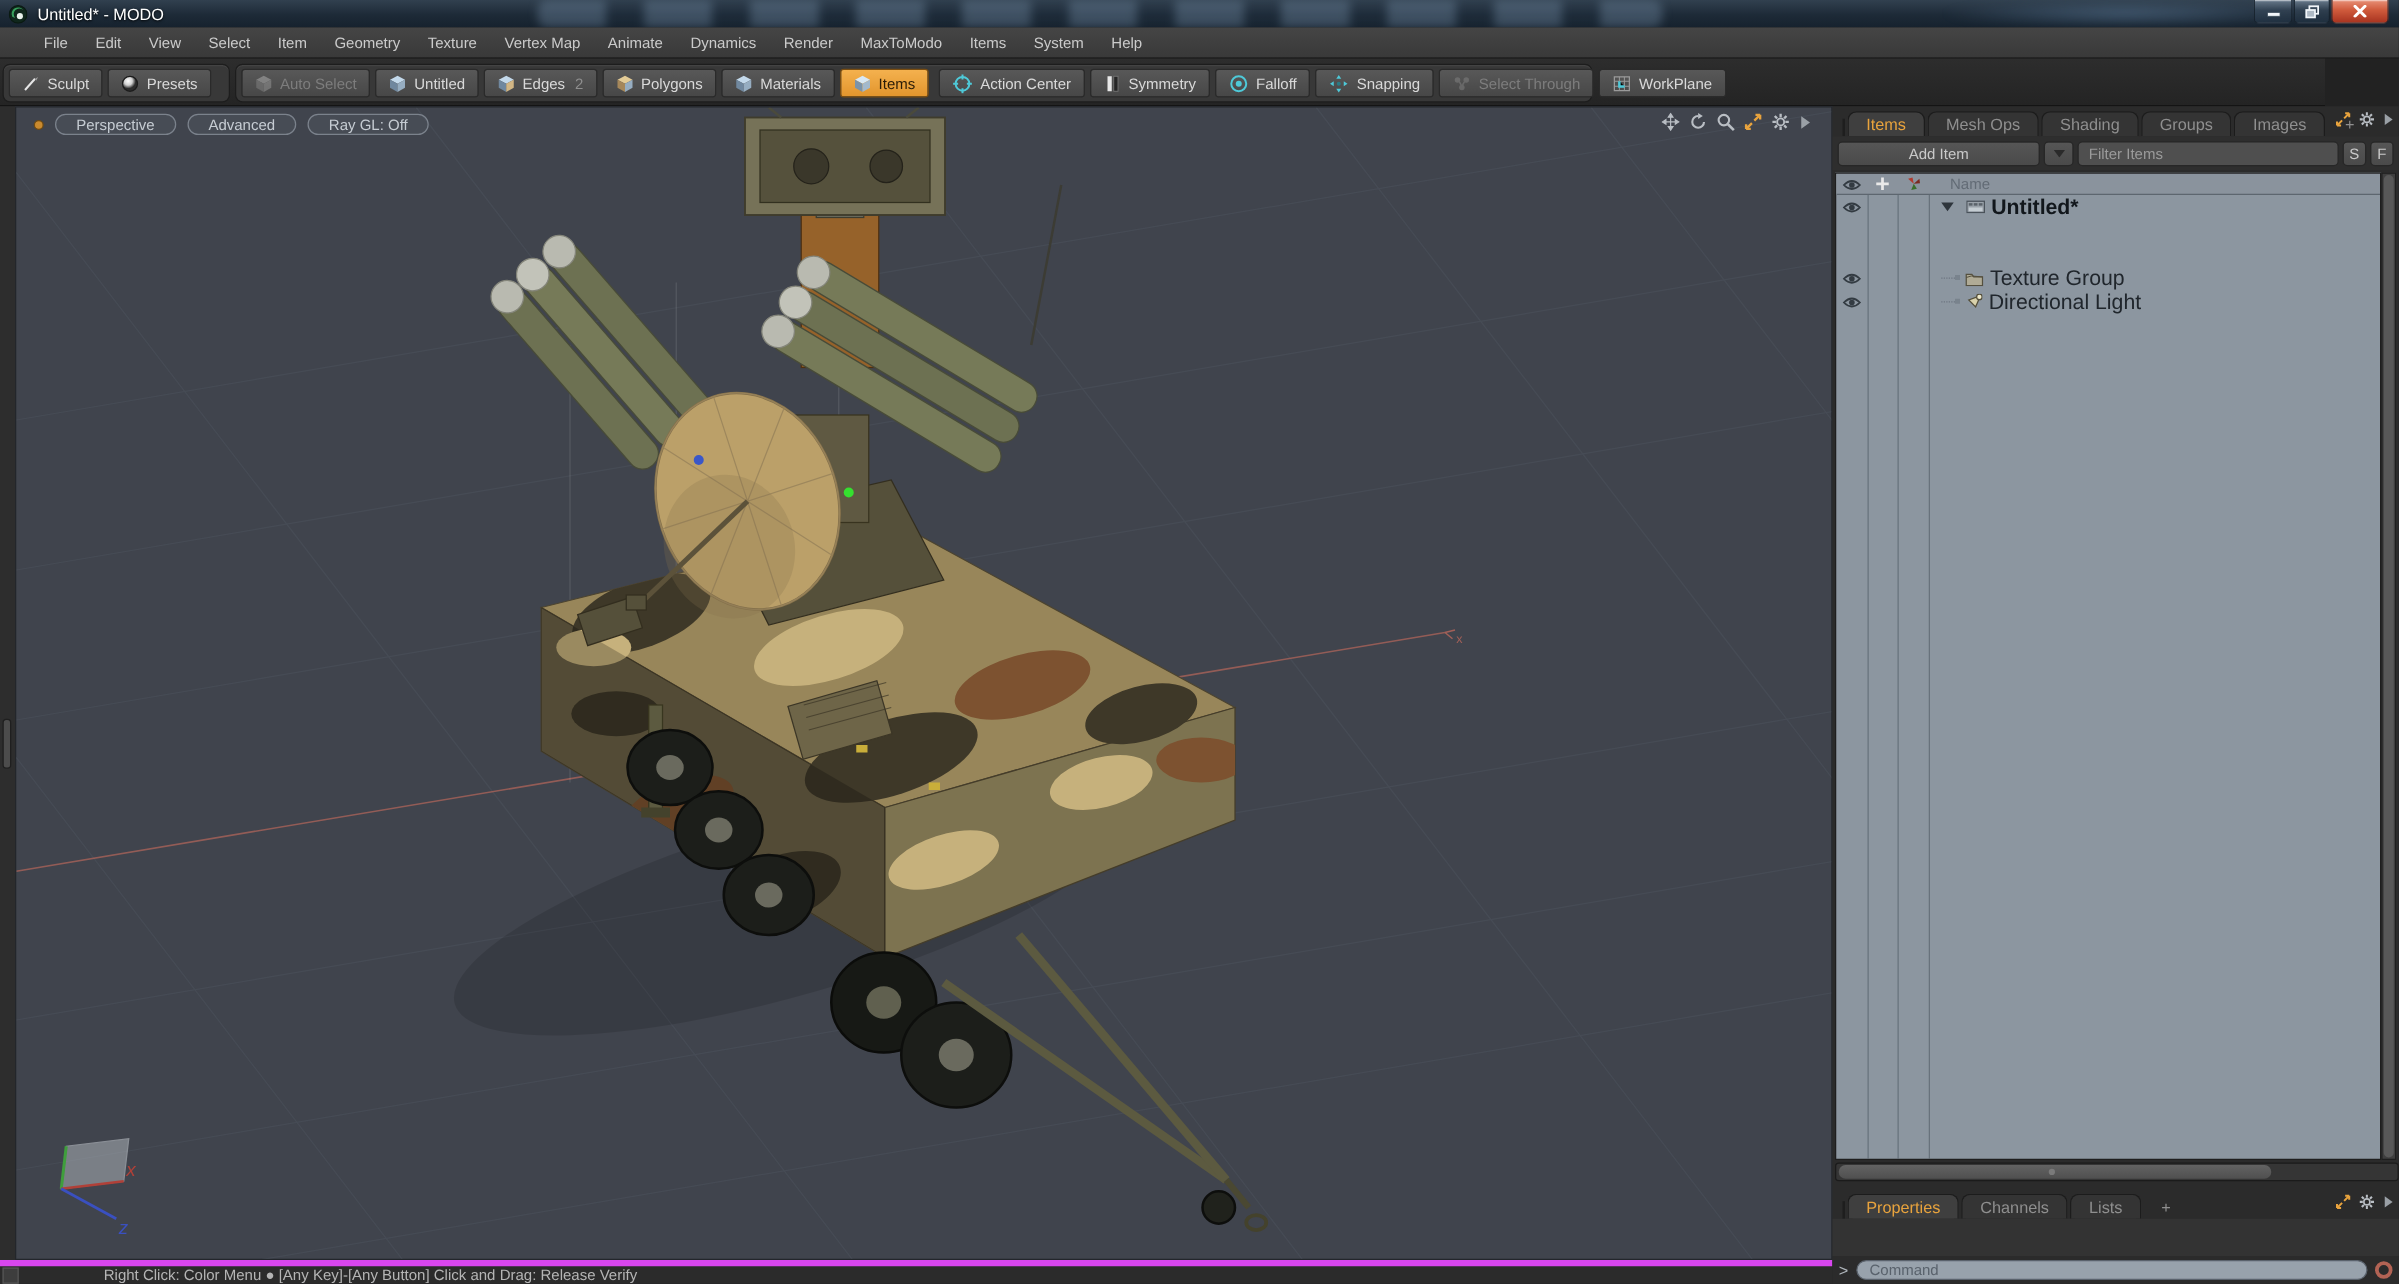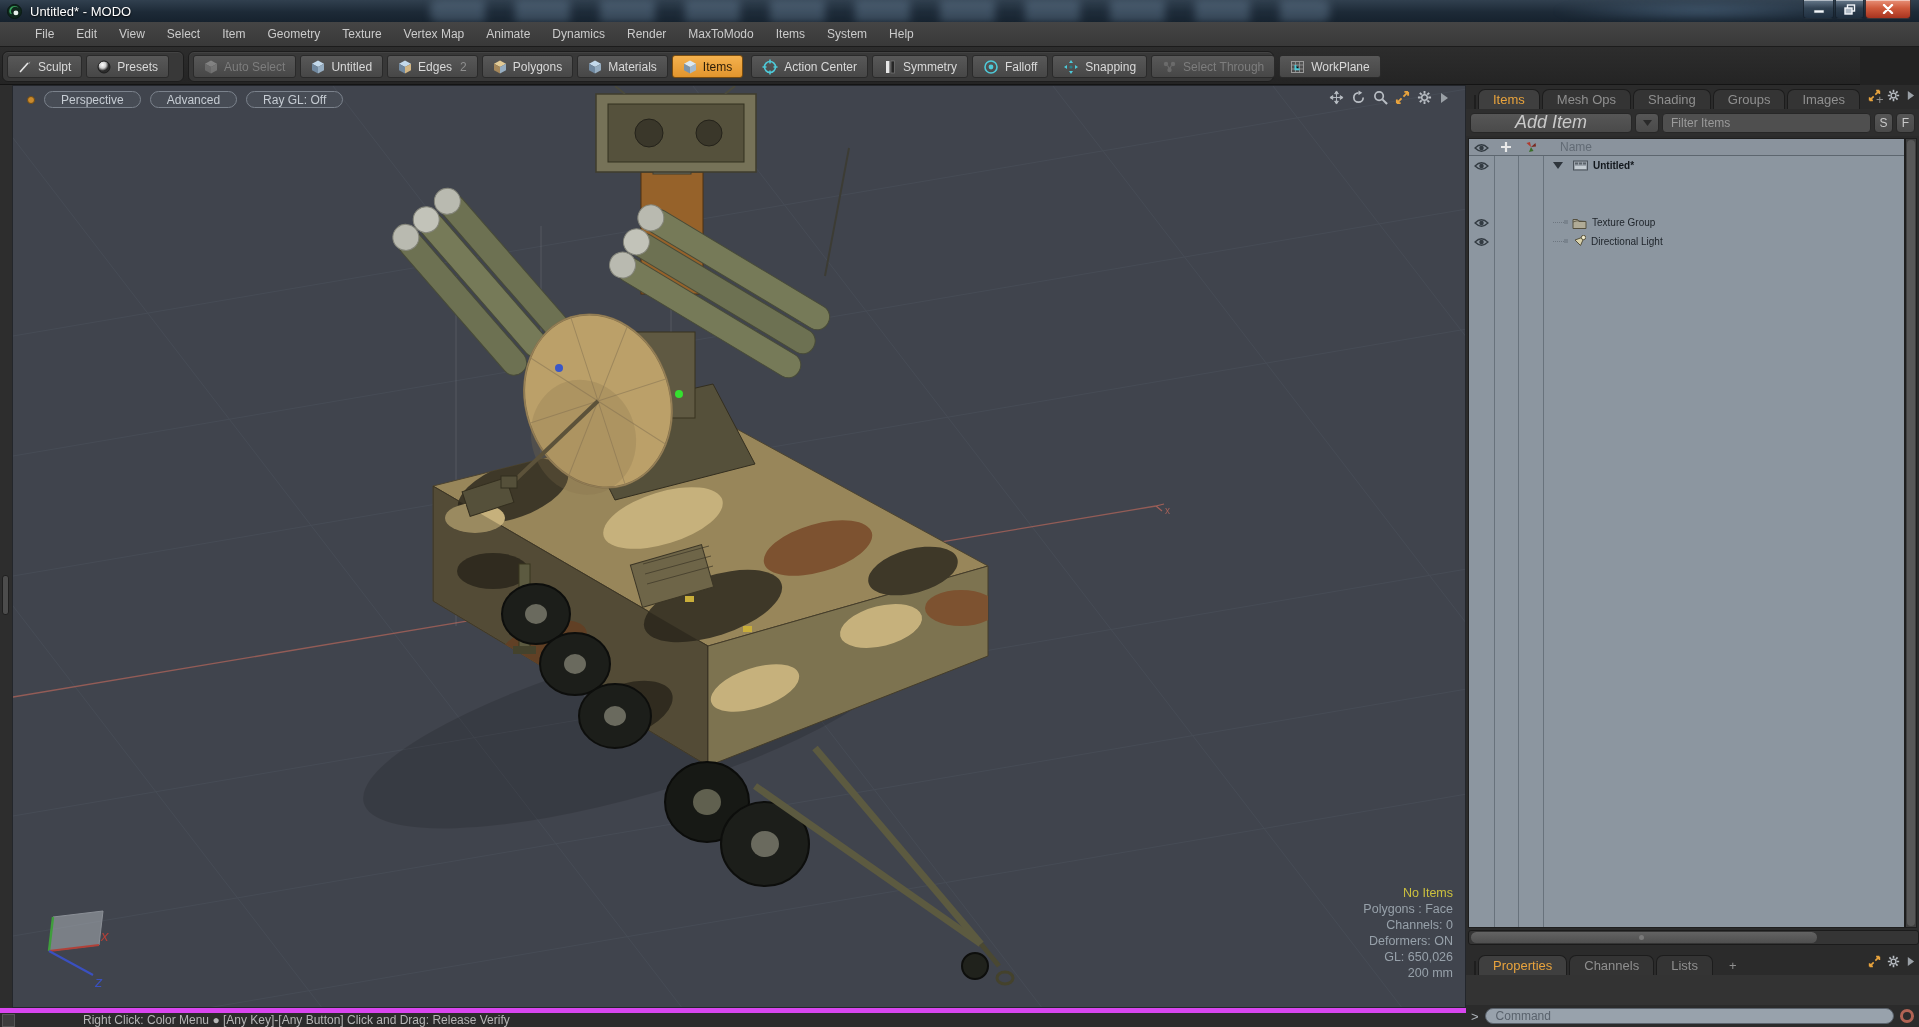--- a/index.html
+++ b/index.html
@@ -79,22 +79,22 @@
     color:#8f8f8f; background:#343434; border:1px solid #1c1c1c; border-bottom:none;
     border-radius:7px 7px 0 0; margin-right:2px; }
   .tab.active { color:#e8a33d; background:#3f3f3f; }
   .tab.plus { background:none; border:none; }
   .panel-icons { position:absolute; right:4px; top:4px; display:flex; gap:6px; align-items:center; }
   .collapse-notch { width:8px; height:14px; margin:0 2px 0 2px; border-right:2px solid #1e1e1e; }
 
   #additem-row { position:absolute; left:0; top:24px; width:453px; height:27px;
     background:#2e2e2e; display:flex; align-items:center; padding:0 4px; gap:3px; }
   #add-item-btn { width:162px; height:20px; background:linear-gradient(#565656,#4a4a4a);
-    border:1px solid #272727; border-radius:4px; color:#c9c9c9; font-size:18px;
-    display:flex; align-items:center; justify-content:center;font-style:italic; }
+    border:1px solid #272727; border-radius:4px; color:#c9c9c9; font-size:12px;
+    display:flex; align-items:center; justify-content:center; }
   #add-item-arrow { width:24px; height:20px; background:linear-gradient(#565656,#4a4a4a);
     border:1px solid #272727; border-radius:4px; display:flex; align-items:center; justify-content:center; }
   #filter-input { flex:1; height:20px; background:#4f4f4f; border:1px solid #272727;
     border-radius:4px; color:#ddd; font-size:12px; padding:0 8px; outline:none; }
   #filter-input::placeholder { color:#9b9b9b; }
   .sf-btn { width:19px; height:20px; background:linear-gradient(#565656,#4a4a4a);
     border:1px solid #272727; border-radius:4px; color:#c9c9c9; font-size:12px;
     display:flex; align-items:center; justify-content:center; }
 
   #tree-panel { position:absolute; left:2px; top:53px; width:437px; height:790px;
@@ -102,21 +102,21 @@
   #tree-vscroll { position:absolute; right:2px; top:53px; width:12px; height:790px;
     background:#3f3f3f; border:1px solid #1e1e1e; }
   #tree-vscroll .thumb { position:absolute; left:1px; top:1px; width:8px; height:786px;
     background:#585858; border-radius:4px; }
   .tree-sep { position:absolute; top:0; width:1px; height:100%; background:rgba(60,70,80,.45); }
   #tree-header { position:absolute; left:0; top:0; width:100%; height:17px;
     background:#8a939d; border-bottom:1px solid #5d666f; display:flex; align-items:center; }
   #tree-header .hdr-name { position:absolute; left:91px; color:#626b75; font-size:12px; }
   .hdr-ic { position:absolute; top:2px; }
   .tree-row { position:absolute; left:0; width:100%; height:19px; display:flex; align-items:center;
-    font-size:10px; color:#20262c; }
+    font-size:17px; color:#20262c; }
   .row-eye { position:absolute; left:5px; top:5px; }
   .row-content { position:absolute; left:74px; top:0; height:19px; display:flex; align-items:center; }
   .tri-down { width:0; height:0; border-left:5px solid transparent; border-right:5px solid transparent;
     border-top:7px solid #2e353c; margin:0 4px 0 8px; }
   .tri-right { width:0; height:0; border-top:5px solid transparent; border-bottom:5px solid transparent;
     border-left:7px solid #2e353c; margin:0 5px 0 9px; }
   .branch { width:13px; border-top:1px dotted #6d7680; margin-left:4px; position:relative; }
   .branch::after { content:""; position:absolute; right:-2px; top:-3px; width:4px; height:4px; background:#79838d; }
   .row-icon { margin:0 5px 0 6px; display:flex; }
   .lbl { white-space:nowrap; }
@@ -488,28 +488,20 @@
       <circle cx="8" cy="8" r="3" fill="none" stroke="#b9bec4" stroke-width="1.6"></circle>
       <g stroke="#b9bec4" stroke-width="2">
           <path d="M8 1v3 M8 12v3 M1 8h3 M12 8h3 M3 3l2 2 M13 3l-2 2 M3 13l2-2 M13 13l-2-2"></path>
         </g>
     </svg>
     <svg width="10" height="12" viewBox="0 0 10 12">
       <path d="M2 1 L9 6 L2 11 Z" fill="#9aa0a6"></path>
     </svg>
   </div>
 
-  <div id="vp-hud">
-    <div class="hud-first">No Items</div>
-    <div>Polygons : Face</div>
-    <div>Channels: 0</div>
-    <div>Deformers: ON</div>
-    <div>GL: 650,026</div>
-    <div>200 mm</div>
-  </div>
 
   <svg id="axis-gizmo" viewBox="0 0 96 82">
     <polygon points="14,44 18,10 68,4 64,38" fill="#aab0b6" opacity="0.55" stroke="#c8cdd2" stroke-width="1"></polygon>
     <path d="M14 44 L18 10" stroke="#3f9e3c" stroke-width="2.4"></path>
     <path d="M14 44 L64 38" stroke="#b04038" stroke-width="2.2"></path>
     <path d="M14 44 L58 68" stroke="#3a50c0" stroke-width="2.2"></path>
     <text x="66" y="34" font-size="15" font-style="italic" fill="#b04038">x</text>
     <text x="60" y="80" font-size="15" font-style="italic" fill="#3a50c0">z</text>
   </svg>
 </div>

